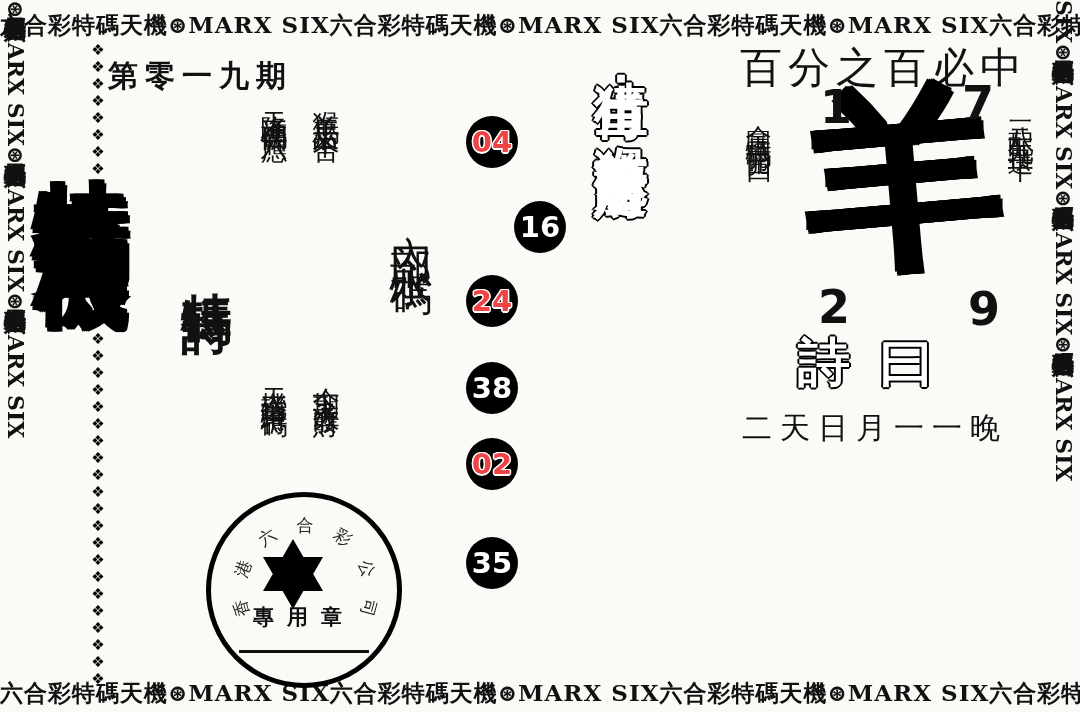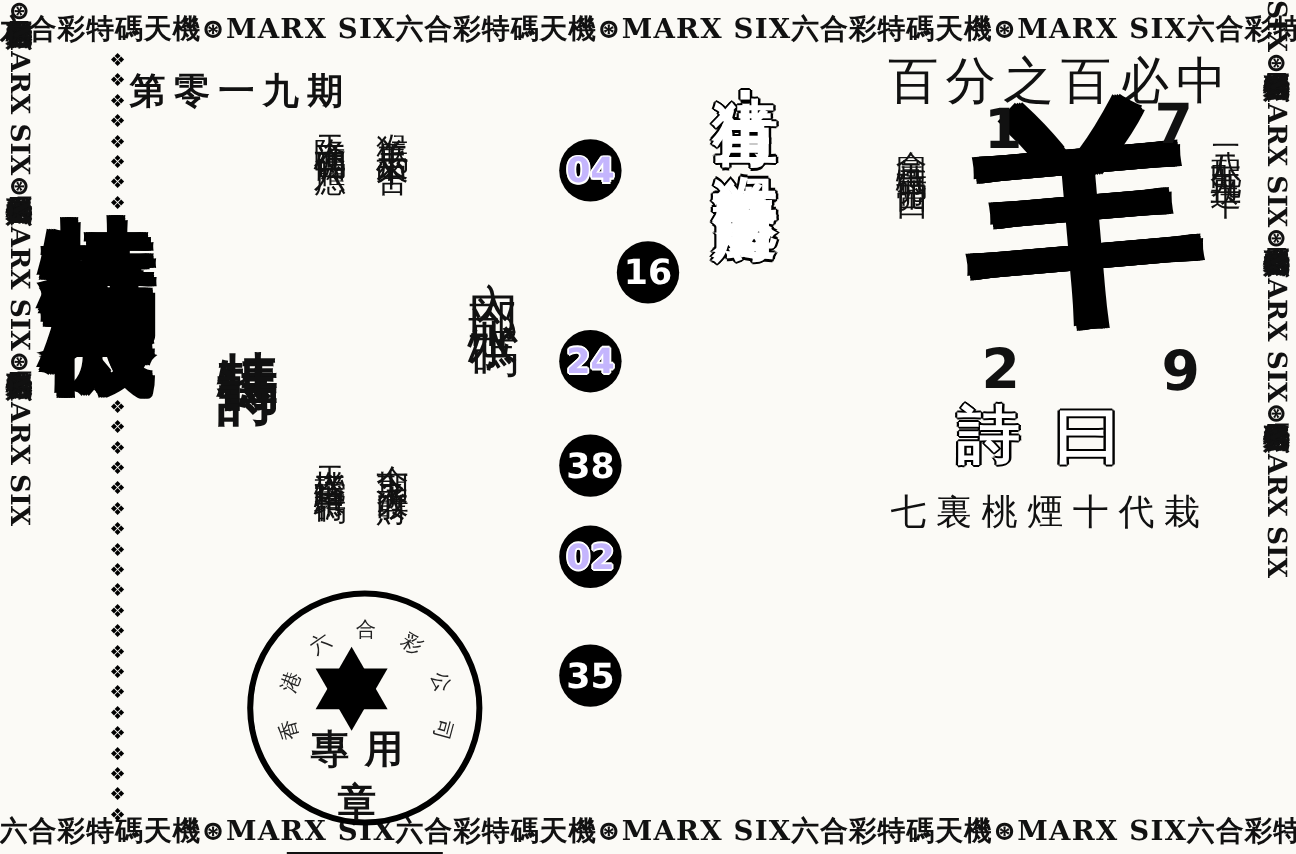--- a/index.html
+++ b/index.html
@@ -48,35 +48,35 @@
     left:206px;top:492px;width:186px;height:186px;border:5px solid #000;
     border-radius:50%;background:transparent;z-index:5;
   }
   .star{left:52px;top:42px;width:0;height:0;position:absolute;
         border-left:30px solid transparent;border-right:30px solid transparent;
         border-bottom:52px solid #000;}
   .star:after{content:"";position:absolute;left:-30px;top:18px;
         border-left:30px solid transparent;border-right:30px solid transparent;
         border-top:52px solid #000;}
   .seal-label{
-    left:28px;top:106px;width:130px;text-align:center;font-size:32px;
+    left:28px;top:106px;width:130px;text-align:center;font-size:21px;
     letter-spacing:13px;font-weight:700;border-bottom:3px solid #111;
     padding-bottom:19px;
   }
   .arcchar{position:absolute;left:85px;top:85px;width:18px;height:18px;
     font-size:17px;line-height:18px;text-align:center;color:#222;}
   
   .numtitle{font-size:42px;letter-spacing:10px;}
   .ball{
     position:absolute;left:466px;width:52px;height:52px;border-radius:50%;
     background:#000;color:#fff;text-align:center;line-height:52px;
     font-size:29px;font-weight:700;font-family:"DejaVu Sans","Liberation Sans",sans-serif;
   }
   .ball.outline-digits span{
-    color:#c4b5fd;
+    color:#ef4444;
     text-shadow:-1.5px 0 #fff,1.5px 0 #fff,0 -1.5px #fff,0 1.5px #fff,
                 -1px -1px #fff,1px 1px #fff,1px -1px #fff,-1px 1px #fff;
   }
   
   .riddle{font-size:54px;letter-spacing:3px;line-height:60px;}
   
   .slogan{font-size:42px;letter-spacing:6px;}
   .rightcol{font-size:26px;letter-spacing:6px;}
   .zodiac{font-size:195px;line-height:195px;transform:rotate(-5deg);}
   .corner{font-size:46px;font-weight:700;font-family:"DejaVu Sans","Liberation Sans",sans-serif;}
@@ -139,14 +139,14 @@
 <div class="abs zodiac fat" style="left:806px;top:80px">羊</div>
 
 <div class="abs corner" style="left:820px;top:80px">1</div>
 <div class="abs corner" style="left:962px;top:76px">7</div>
 <div class="abs corner" style="left:818px;top:280px">2</div>
 <div class="abs corner" style="left:968px;top:282px">9</div>
 
 <div class="abs poemtitle outline" style="left:798px;top:328px">詩曰</div>
 
 <div class="abs" style="left:742px;top:408px" id="poem">
-    <div class="poem-line">七裏桃煙十代栽</div>
+    <div class="poem-line">二天日月一一晚</div>
   </div>
 
 </body></html>

